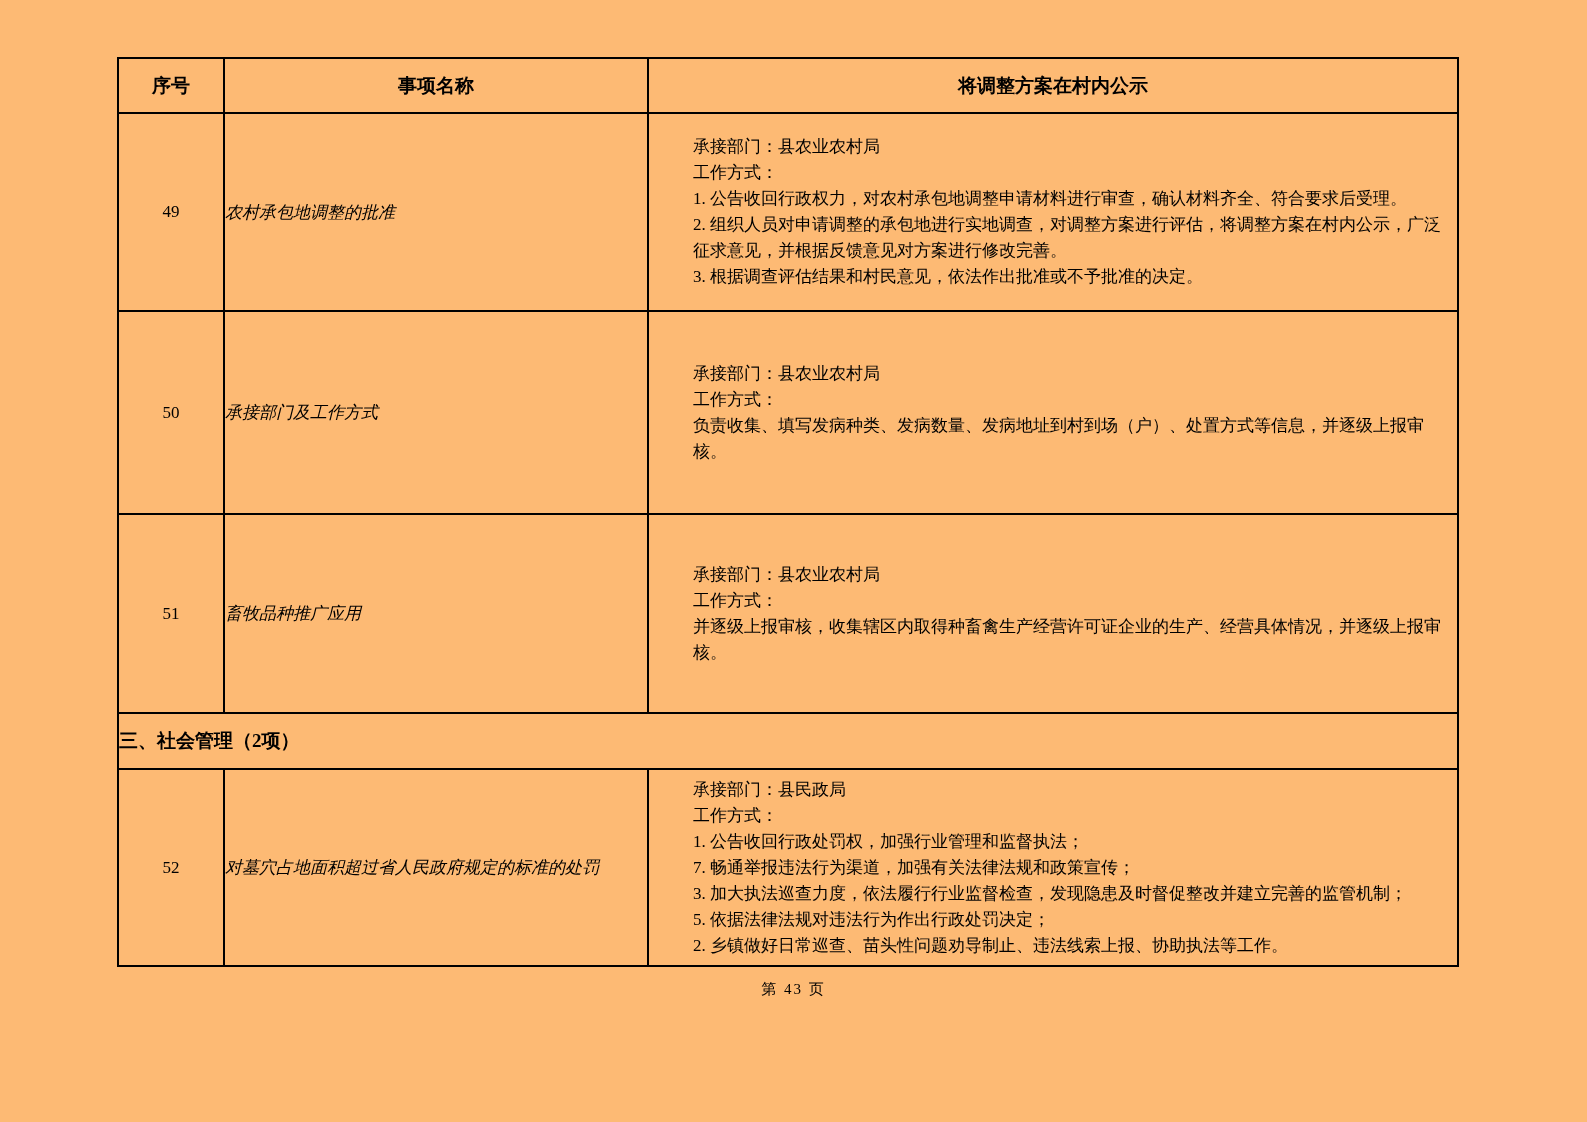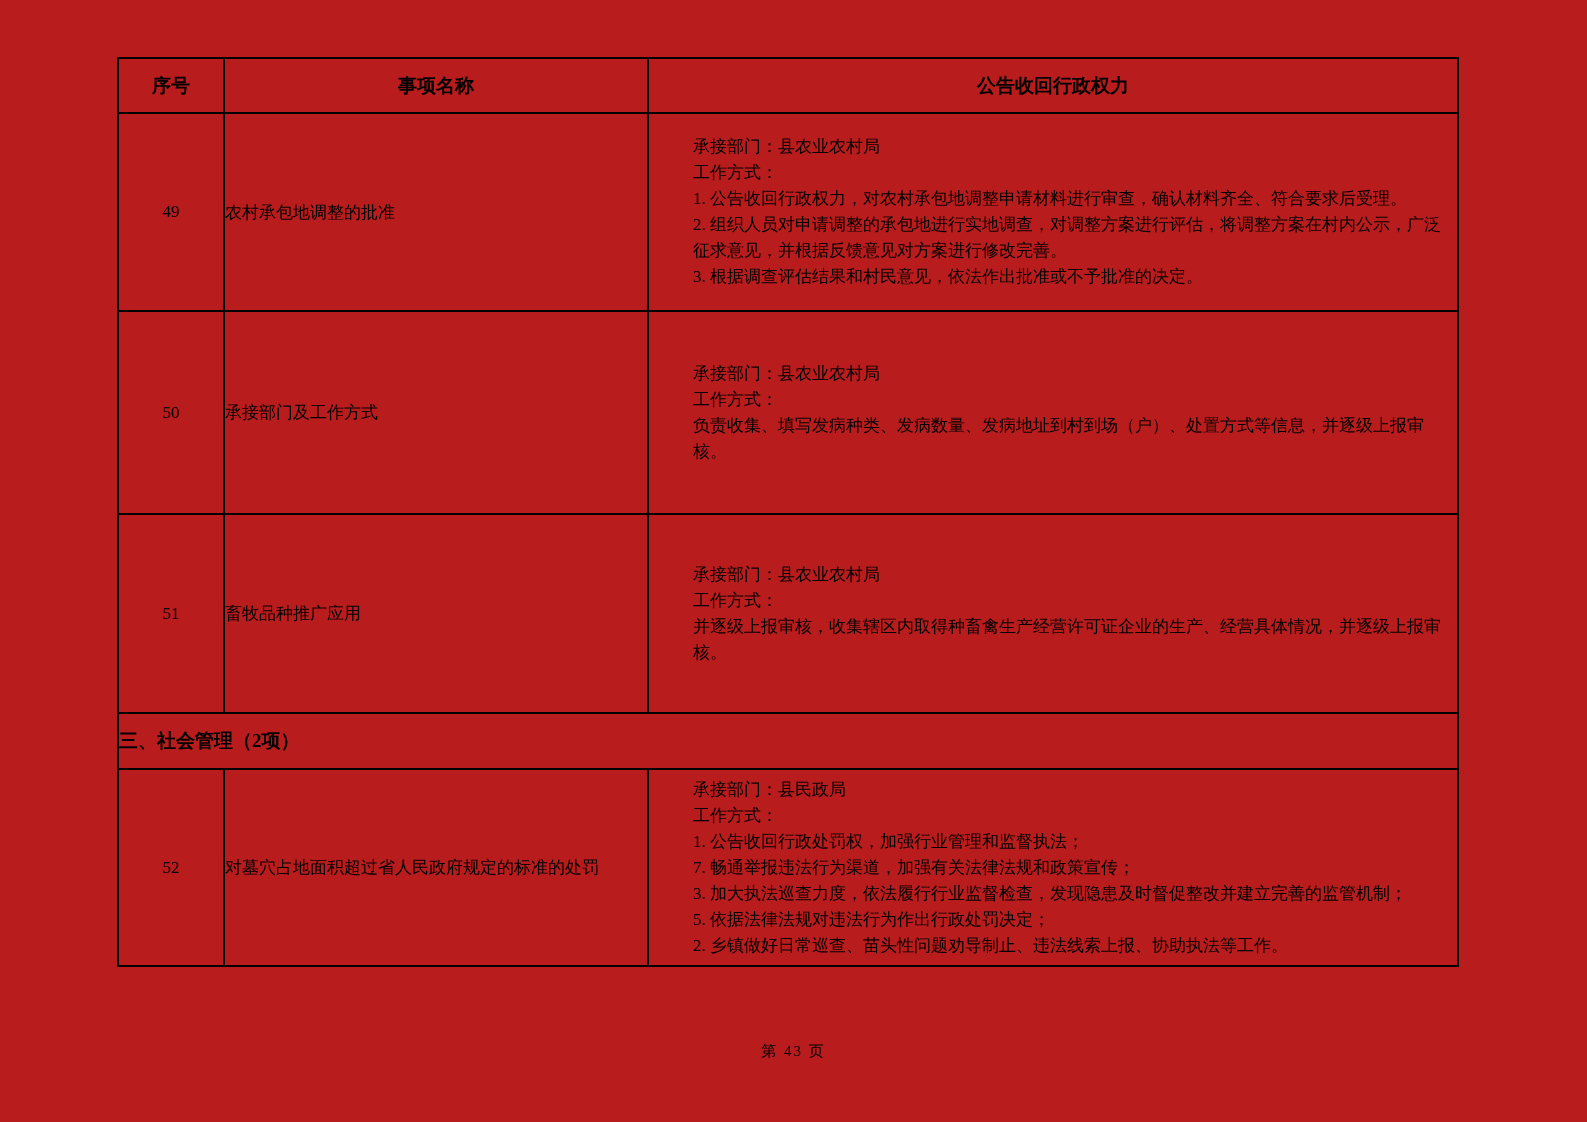--- a/index.html
+++ b/index.html
@@ -4,21 +4,21 @@
 <style>
   html, body {
     margin: 0;
     padding: 0;
     background: #ffffff;
   }
   .page {
     position: relative;
     width: 1587px;
     height: 1122px;
-    background: #b91c1c;
+    background: #fdba74;
     color: #000000;
     font-family: "Liberation Serif", "DejaVu Serif", serif;
     overflow: hidden;
   }
   table.grid {
     position: absolute;
     left: 117px;
     top: 57px;
     width: 1340px;
     border-collapse: collapse;
@@ -50,41 +50,42 @@
   }
   td.cell-no {
     text-align: center;
     font-size: 17px;
     margin-left: 33px;
   }
   td.cell-name {
     text-align: left;
     font-size: 17px;
     padding: 0 8px;
+    font-style: italic;
   }
   td.cell-detail {
     text-align: left;
     font-size: 17px;
     line-height: 26px;
     padding: 0 8px;
   }
   td.cell-section {
     text-align: left;
     font-size: 19px;
     font-weight: bold;
     padding: 0 4px;
   }
   .detail-line {
     display: block;
     margin-left: 44px;
   }
   .page-footer {
     position: absolute;
     left: 0;
-    top: 1042px;
+    top: 980px;
     width: 100%;
     text-align: center;
     font-size: 15px;
     letter-spacing: 2px;
   }
 </style>
 </head>
 <body>
 
 <div class="page">
@@ -92,21 +93,21 @@
   <table class="grid">
     <colgroup>
       <col class="c1">
       <col class="c2">
       <col class="c3">
     </colgroup>
     <thead>
       <tr class="r-head">
         <th class="cell-head">序号</th>
         <th class="cell-head">事项名称</th>
-        <th class="cell-head">公告收回行政权力</th>
+        <th class="cell-head">将调整方案在村内公示</th>
       </tr>
     </thead>
     <tbody>
 
       <tr class="r-49">
         <td class="cell-no">49</td>
         <td class="cell-name">农村承包地调整的批准</td>
         <td class="cell-detail">
           <span class="detail-line">承接部门：县农业农村局</span>
           <span class="detail-line">工作方式：</span>

